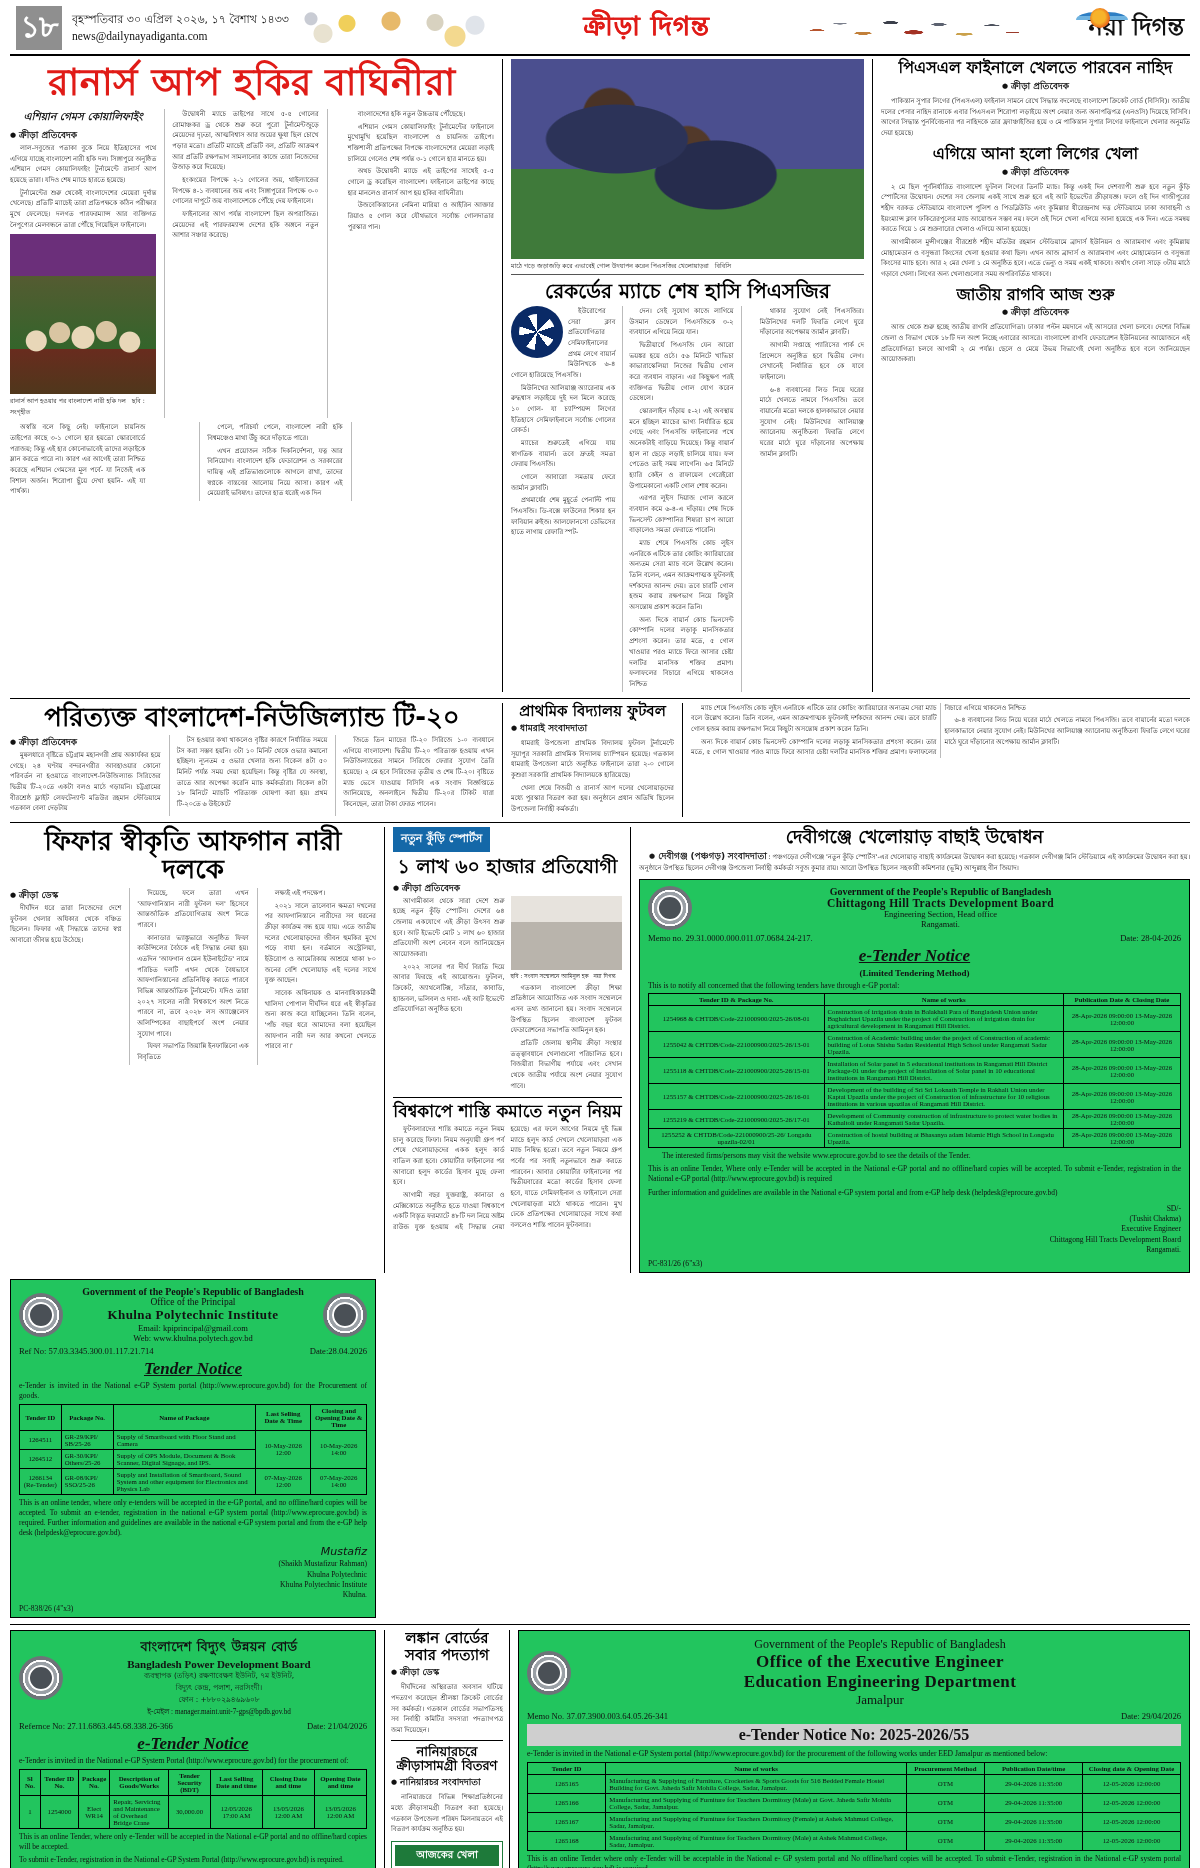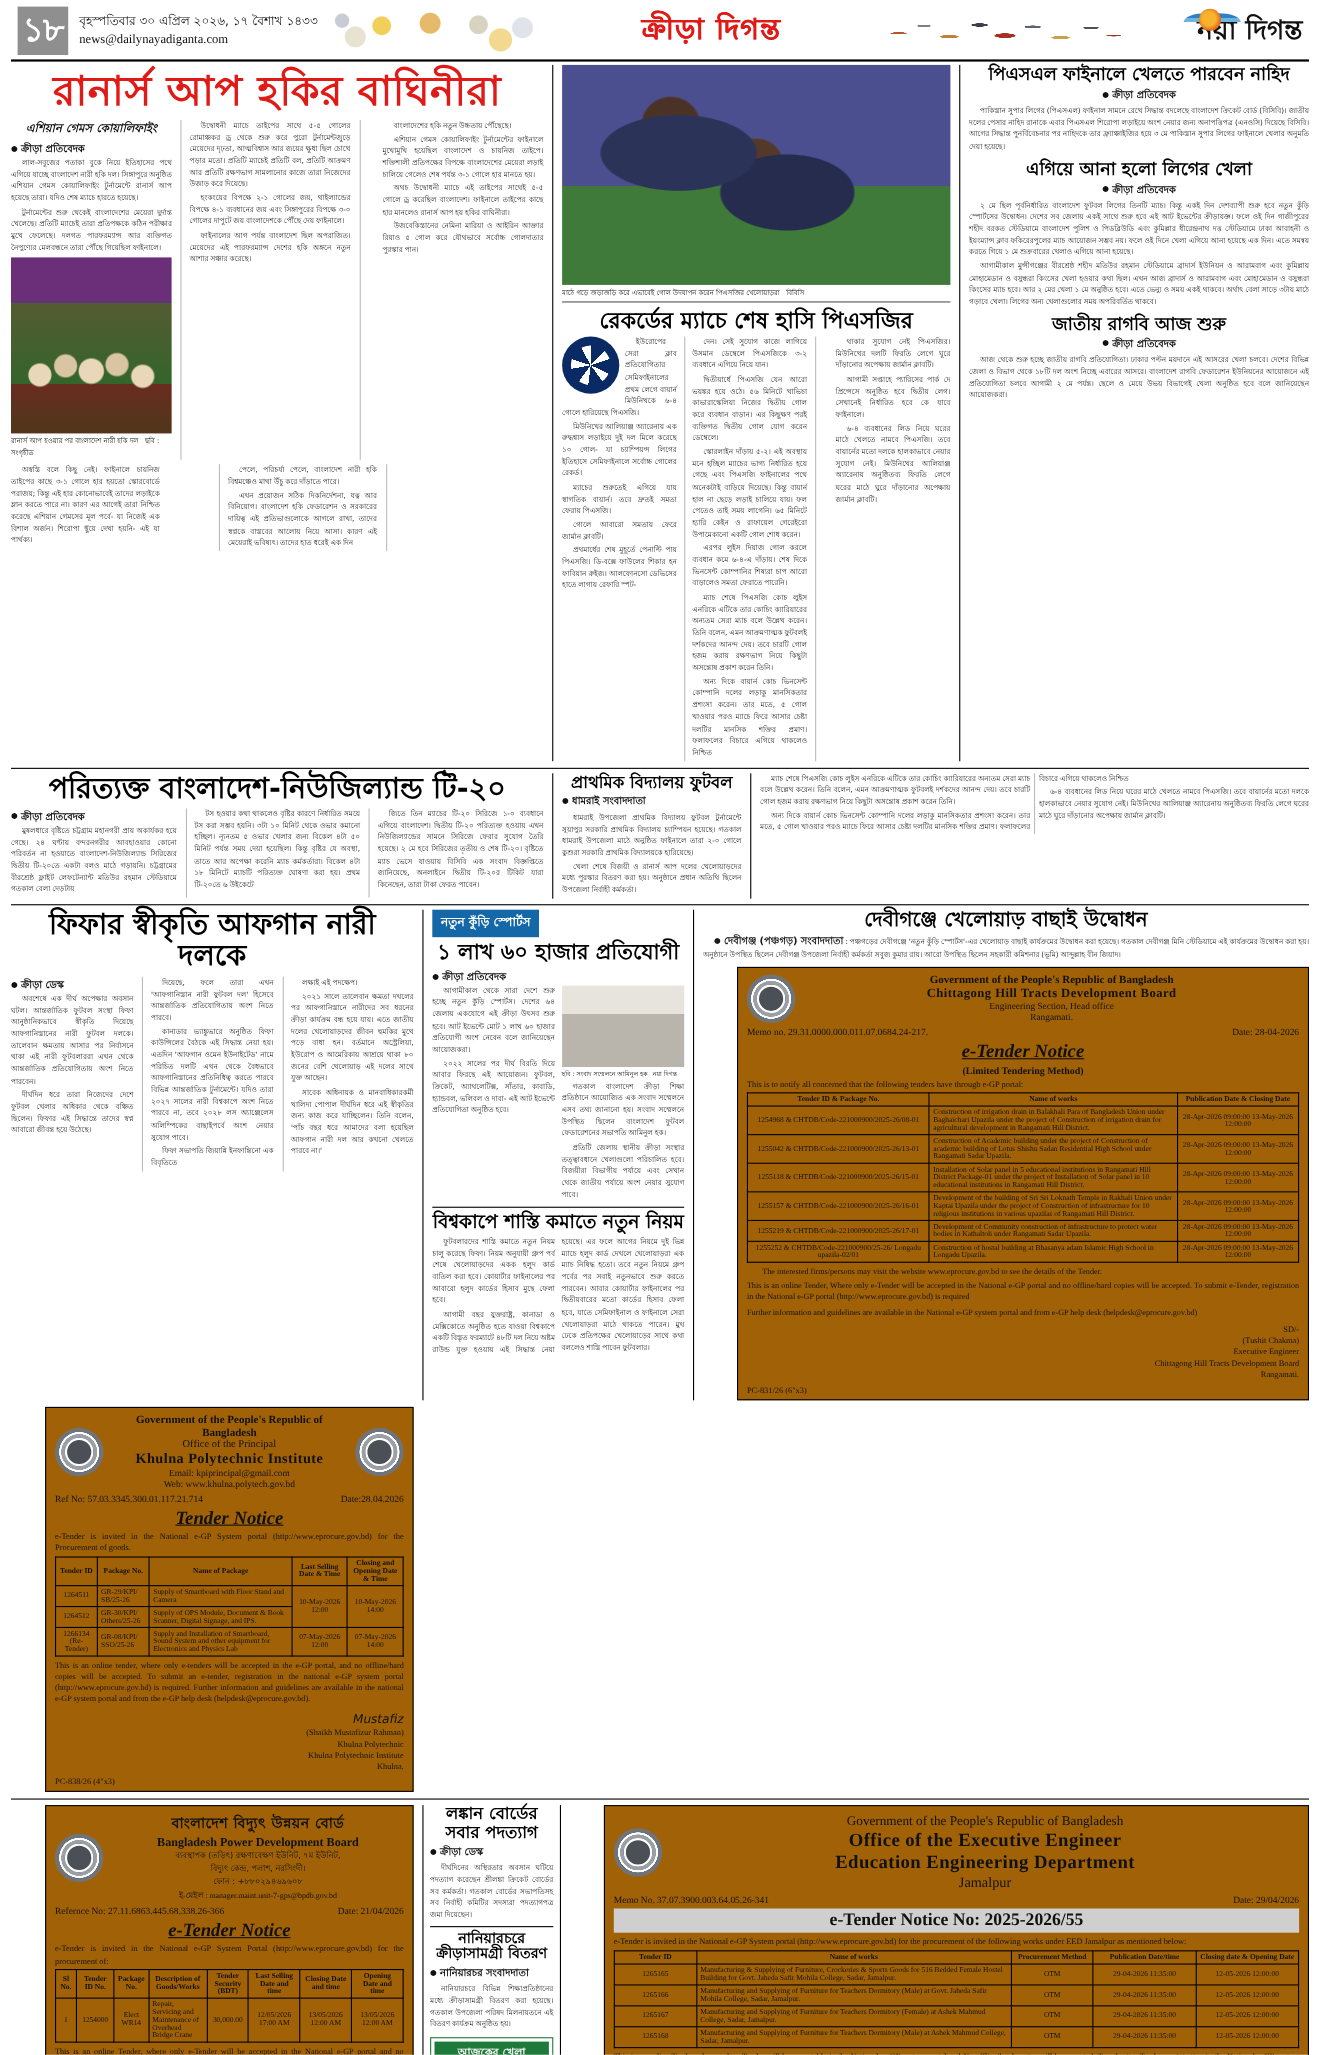--- a/index.html
+++ b/index.html
@@ -134,23 +134,22 @@
     background:radial-gradient(circle at 50% 50%, #ffffff 0 34%, #0a2a66 36% 100%);
     position:relative; float:left; margin:0 5px 2px 0;
   }
   .ucl-badge:after{
     content:""; position:absolute; inset:8px; border-radius:50%;
     background:conic-gradient(#0a2a66 0 12%, #fff 12% 20%, #0a2a66 20% 32%, #fff 32% 40%, #0a2a66 40% 52%, #fff 52% 60%, #0a2a66 60% 72%, #fff 72% 80%, #0a2a66 80% 92%, #fff 92% 100%);
   }
 
   
   .tbox {
-    border:1.2px solid #000; padding:6px 8px 4px 8px; background:#a16207;
+    border:1.2px solid #000; padding:6px 8px 4px 8px; background:#22c55e;
     font-family:"Liberation Serif", serif;
-    margin-left:31px;
   }
   .tbox .gov { text-align:center; font-size:10px; font-weight:bold; }
   .tbox .sub { text-align:center; font-size:9.5px; }
   .tbox .org { text-align:center; font-size:13px; font-weight:bold; letter-spacing:0.4px; }
   .tbox .small { text-align:center; font-size:8.5px; }
   .tbox .refline { display:flex; justify-content:space-between; font-size:8.6px; margin-top:3px;}
   .tbox .tn {
     text-align:center; font-size:17px; font-weight:bold; text-decoration:underline;
     margin:3px 0 2px 0; font-family:"Liberation Serif", serif;font-style:italic;
   }
@@ -351,21 +350,20 @@
   </div>
 
   <div class="hr-blk" style="margin:5px 0 0 0;"></div>
   <div style="display:flex; margin-top:4px;">
     <div style="flex:0 0 374px; padding-right:8px;">
       <div class="hl-blk" style="font-size:26px; text-align:center; line-height:1.1; margin-bottom:4px;">ফিফার স্বীকৃতি আফগান নারী দলকে</div>
       <div style="display:flex; gap:8px;">
         <div style="flex:1;">
           <div class="byline">ক্রীড়া ডেস্ক</div>
           <div class="bodytext">
-            <p>অবশেষে এক দীর্ঘ অপেক্ষার অবসান ঘটল। আন্তর্জাতিক ফুটবল সংস্থা ফিফা আনুষ্ঠানিকভাবে স্বীকৃতি দিয়েছে আফগানিস্তানের নারী ফুটবল দলকে। তালেবান ক্ষমতায় আসার পর নির্বাসনে থাকা এই নারী ফুটবলাররা এখন থেকে আন্তর্জাতিক প্রতিযোগিতায় অংশ নিতে পারবেন।</p>
             <p>দীর্ঘদিন ধরে তারা নিজেদের দেশে ফুটবল খেলার অধিকার থেকে বঞ্চিত ছিলেন। ফিফার এই সিদ্ধান্তে তাদের স্বপ্ন আবারো জীবন্ত হয়ে উঠেছে।</p>
           </div>
         </div>
         <div style="flex:1; border-left:0.6px solid #bbb; padding-left:7px;" class="bodytext">
           <p>দিয়েছে, ফলে তারা এখন 'আফগানিস্তান নারী ফুটবল দল' হিসেবে আন্তর্জাতিক প্রতিযোগিতায় অংশ নিতে পারবে।</p>
           <p>কানাডার ভ্যাঙ্কুভারে অনুষ্ঠিত ফিফা কাউন্সিলের বৈঠকে এই সিদ্ধান্ত নেয়া হয়। এতদিন 'আফগান ওমেন ইউনাইটেড' নামে পরিচিত দলটি এখন থেকে বৈধভাবে আফগানিস্তানের প্রতিনিধিত্ব করতে পারবে বিভিন্ন আন্তর্জাতিক টুর্নামেন্টে। যদিও তারা ২০২৭ সালের নারী বিশ্বকাপে অংশ নিতে পারবে না, তবে ২০২৮ লস অ্যাঞ্জেলেস অলিম্পিকের বাছাইপর্বে অংশ নেয়ার সুযোগ পাবে।</p>
           <p>ফিফা সভাপতি জিয়ান্নি ইনফান্তিনো এক বিবৃতিতে</p>
         </div>
         <div style="flex:1; border-left:0.6px solid #bbb; padding-left:7px;" class="bodytext">
           <p>লক্ষ্যই এই পদক্ষেপ।</p>

